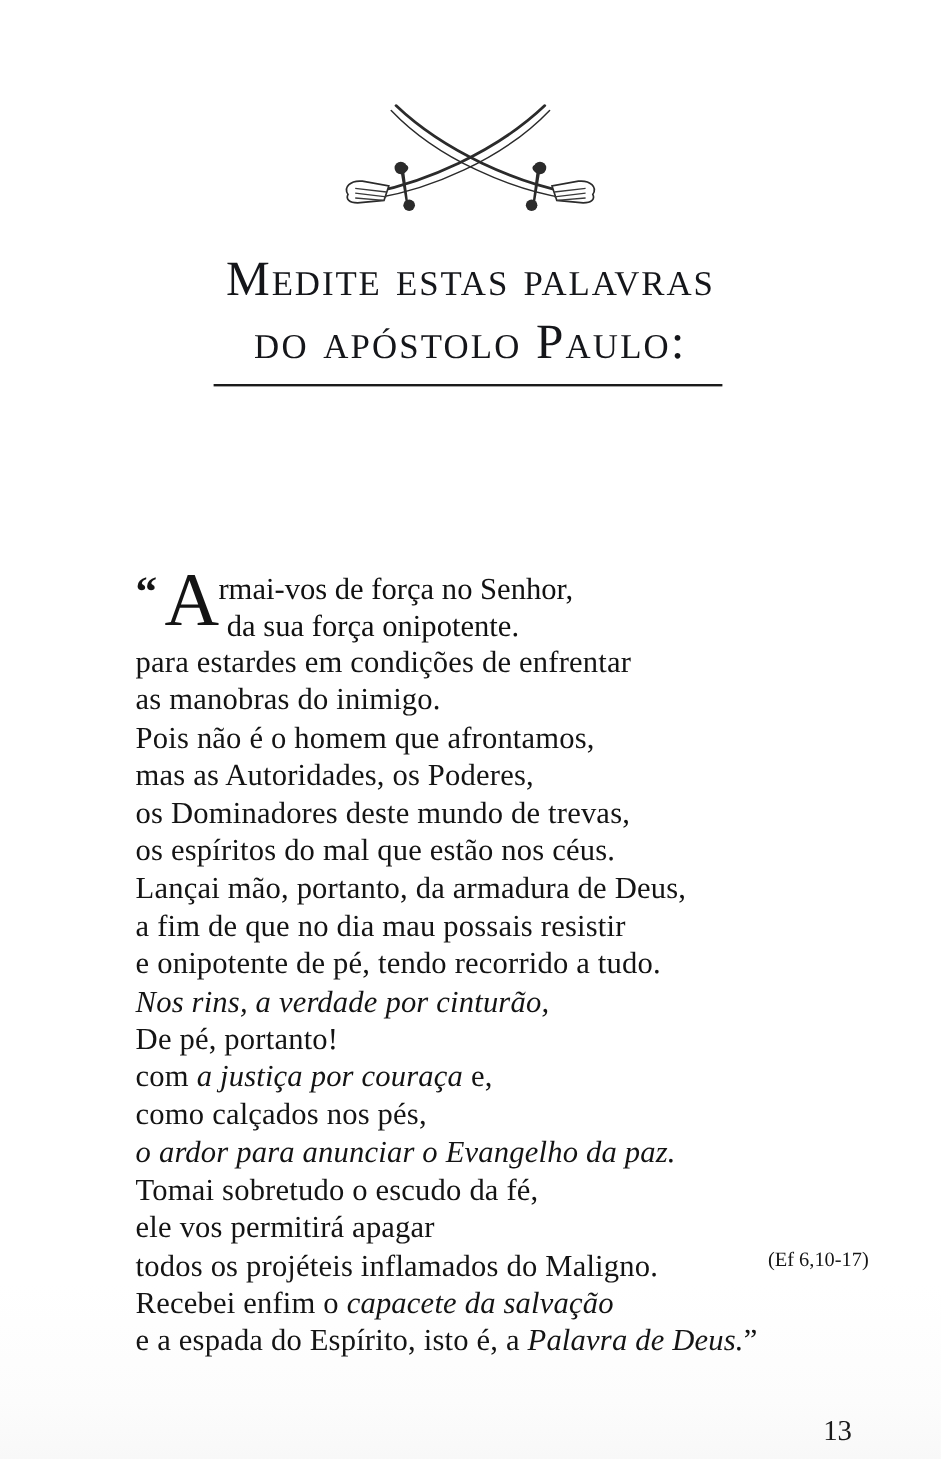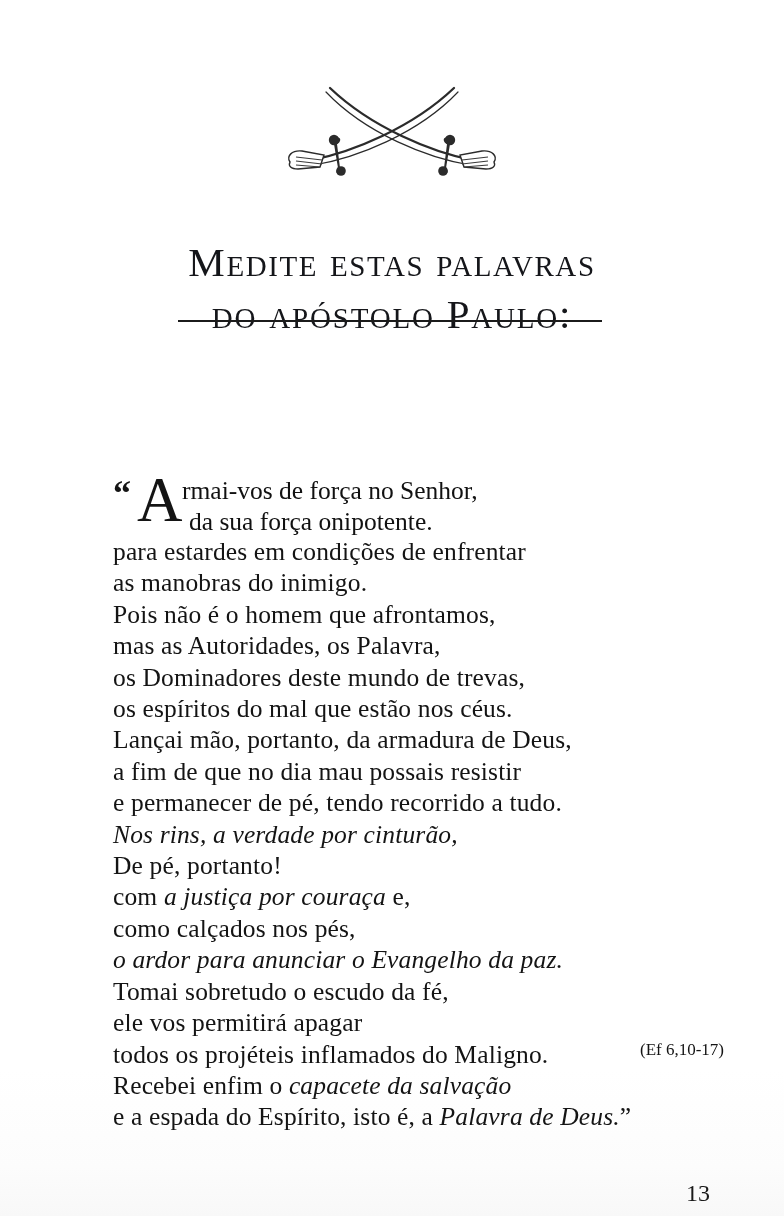--- a/index.html
+++ b/index.html
@@ -32,21 +32,20 @@
   }
   .ornament svg { display: block; }
 
   
   .title-block {
     position: absolute;
     left: 0;
     right: 0;
     top: 206px;
     text-align: center;
-    margin-top: 30px;
   }
   .title-line {
     font-family: "Liberation Serif", "DejaVu Serif", serif;
     font-variant: small-caps;
     font-size: 41px;
     line-height: 52px;
     letter-spacing: 1.6px;
     color: #15161a;
     white-space: nowrap;
   }
@@ -186,26 +185,26 @@
       <span class="openquote">“</span>
       <span class="dropcap">A</span>
       <span class="dline1">rmai-vos de força no Senhor,</span>
       <span class="dline2">da sua força onipotente.</span>
     </div>
 
     <div id="quote-lines">
         <div class="qline">para estardes em condições de enfrentar</div>
         <div class="qline">as manobras do inimigo.</div>
         <div class="qline">Pois não é o homem que afrontamos,</div>
-        <div class="qline">mas as Autoridades, os Palavra,</div>
+        <div class="qline">mas as Autoridades, os Poderes,</div>
         <div class="qline">os Dominadores deste mundo de trevas,</div>
         <div class="qline">os espíritos do mal que estão nos céus.</div>
         <div class="qline">Lançai mão, portanto, da armadura de Deus,</div>
         <div class="qline">a fim de que no dia mau possais resistir</div>
-        <div class="qline">e permanecer de pé, tendo recorrido a tudo.</div>
+        <div class="qline">e onipotente de pé, tendo recorrido a tudo.</div>
         <div class="qline ital">Nos rins, a verdade por cinturão,</div>
         <div class="qline">De pé, portanto!</div>
         <div class="qline"><span class="rm">com </span><span class="it">a justiça por couraça</span><span class="rm"> e,</span></div>
         <div class="qline">como calçados nos pés,</div>
         <div class="qline ital">o ardor para anunciar o Evangelho da paz.</div>
         <div class="qline">Tomai sobretudo o escudo da fé,</div>
         <div class="qline">ele vos permitirá apagar</div>
         <div class="qline">todos os projéteis inflamados do Maligno.</div>
         <div class="qline"><span class="rm">Recebei enfim o </span><span class="it">capacete da salvação</span></div>
         <div class="qline"><span class="rm">e a espada do Espírito, isto é, a </span><span class="it">Palavra de Deus.</span><span class="rm">”</span></div>

